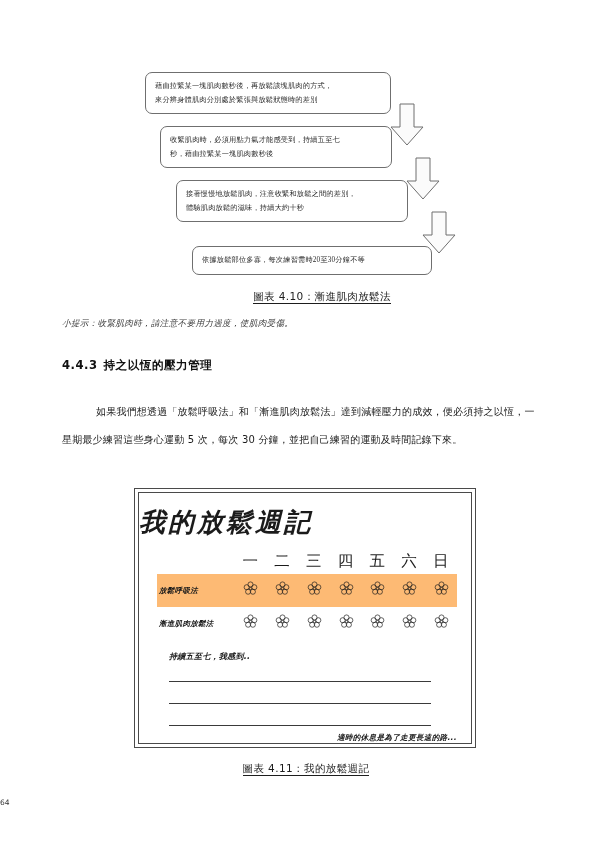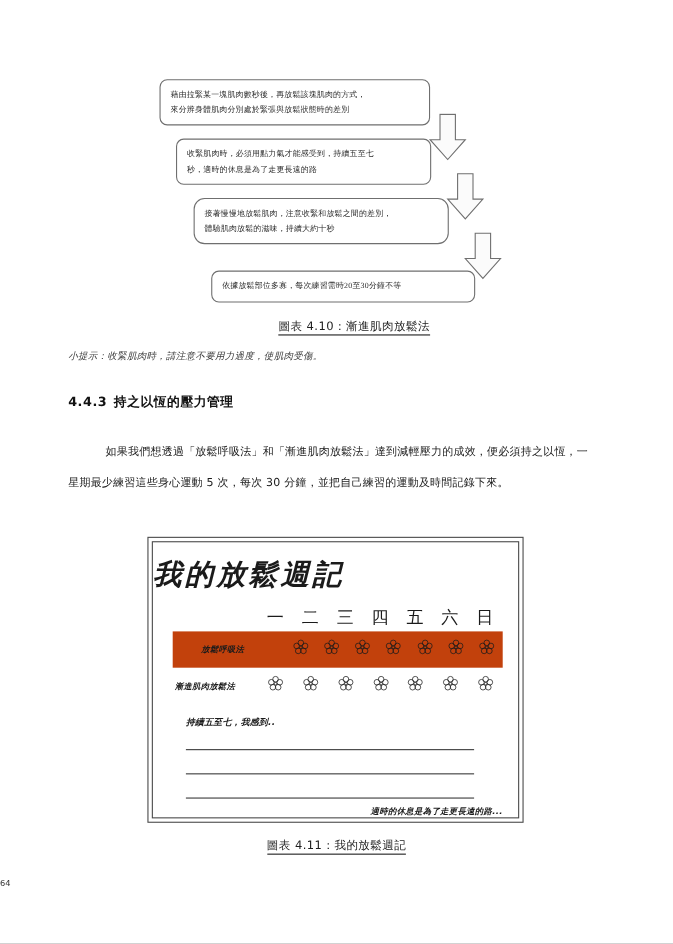--- a/index.html
+++ b/index.html
@@ -38,21 +38,21 @@
     line-height: 13.5px;
     padding: 7px 9px 6px 9px;
     letter-spacing: 0.2px;
     z-index: 3;
     font-family: Liberation Serif, serif;
   }
   .flow-box div { white-space: nowrap; }
 
   .fb1 { left: 145px; top: 14px;  width: 246px; }
   .fb2 { left: 160px; top: 68px;  width: 232px; }
-  .fb3 { left: 176px; top: 122px; width: 232px; border-radius: 10px; }
+  .fb3 { left: 176px; top: 122px; width: 232px; }
   .fb4 { left: 192px; top: 176px; width: 240px; margin-top: 12px; }
 
   .arrow {
     position: absolute;
     z-index: 1;
   }
   .arrow svg { display: block; }
 
   
   .fig-caption {
@@ -141,21 +141,21 @@
     left: 18px;
     right: 14px;
     top: 55px;
   }
   .j-row {
     display: flex;
     align-items: center;
     height: 33px;
   }
   .j-row.head { height: 26px; }
-  .j-row.hl { background: #c2410c; padding-left: 24px; }
+  .j-row.hl { background: #fdba74; }
   .j-label {
     width: 78px;
     flex: 0 0 78px;
     font-size: 7.5px;
     font-style: italic;
     font-weight: bold;
     color: #1b1b1b;
     letter-spacing: 0.3px;
     padding-left: 2px;
     box-sizing: border-box;
@@ -234,21 +234,21 @@
       </svg>
     </div>
 
     <div class="flow-box fb1">
       <div>藉由拉緊某一塊肌肉數秒後，再放鬆該塊肌肉的方式，</div>
       <div>來分辨身體肌肉分別處於緊張與放鬆狀態時的差別</div>
     </div>
 
     <div class="flow-box fb2">
       <div>收緊肌肉時，必須用點力氣才能感受到，持續五至七</div>
-      <div>秒，適時的休息是為了走更長遠的路</div>
+      <div>秒，藉由拉緊某一塊肌肉數秒後</div>
     </div>
 
     <div class="flow-box fb3">
       <div>接著慢慢地放鬆肌肉，注意收緊和放鬆之間的差別，</div>
       <div>體驗肌肉放鬆的滋味，持續大約十秒</div>
     </div>
 
     <div class="flow-box fb4">
       <div>依據放鬆部位多寡，每次練習需時20至30分鐘不等</div>
     </div>

